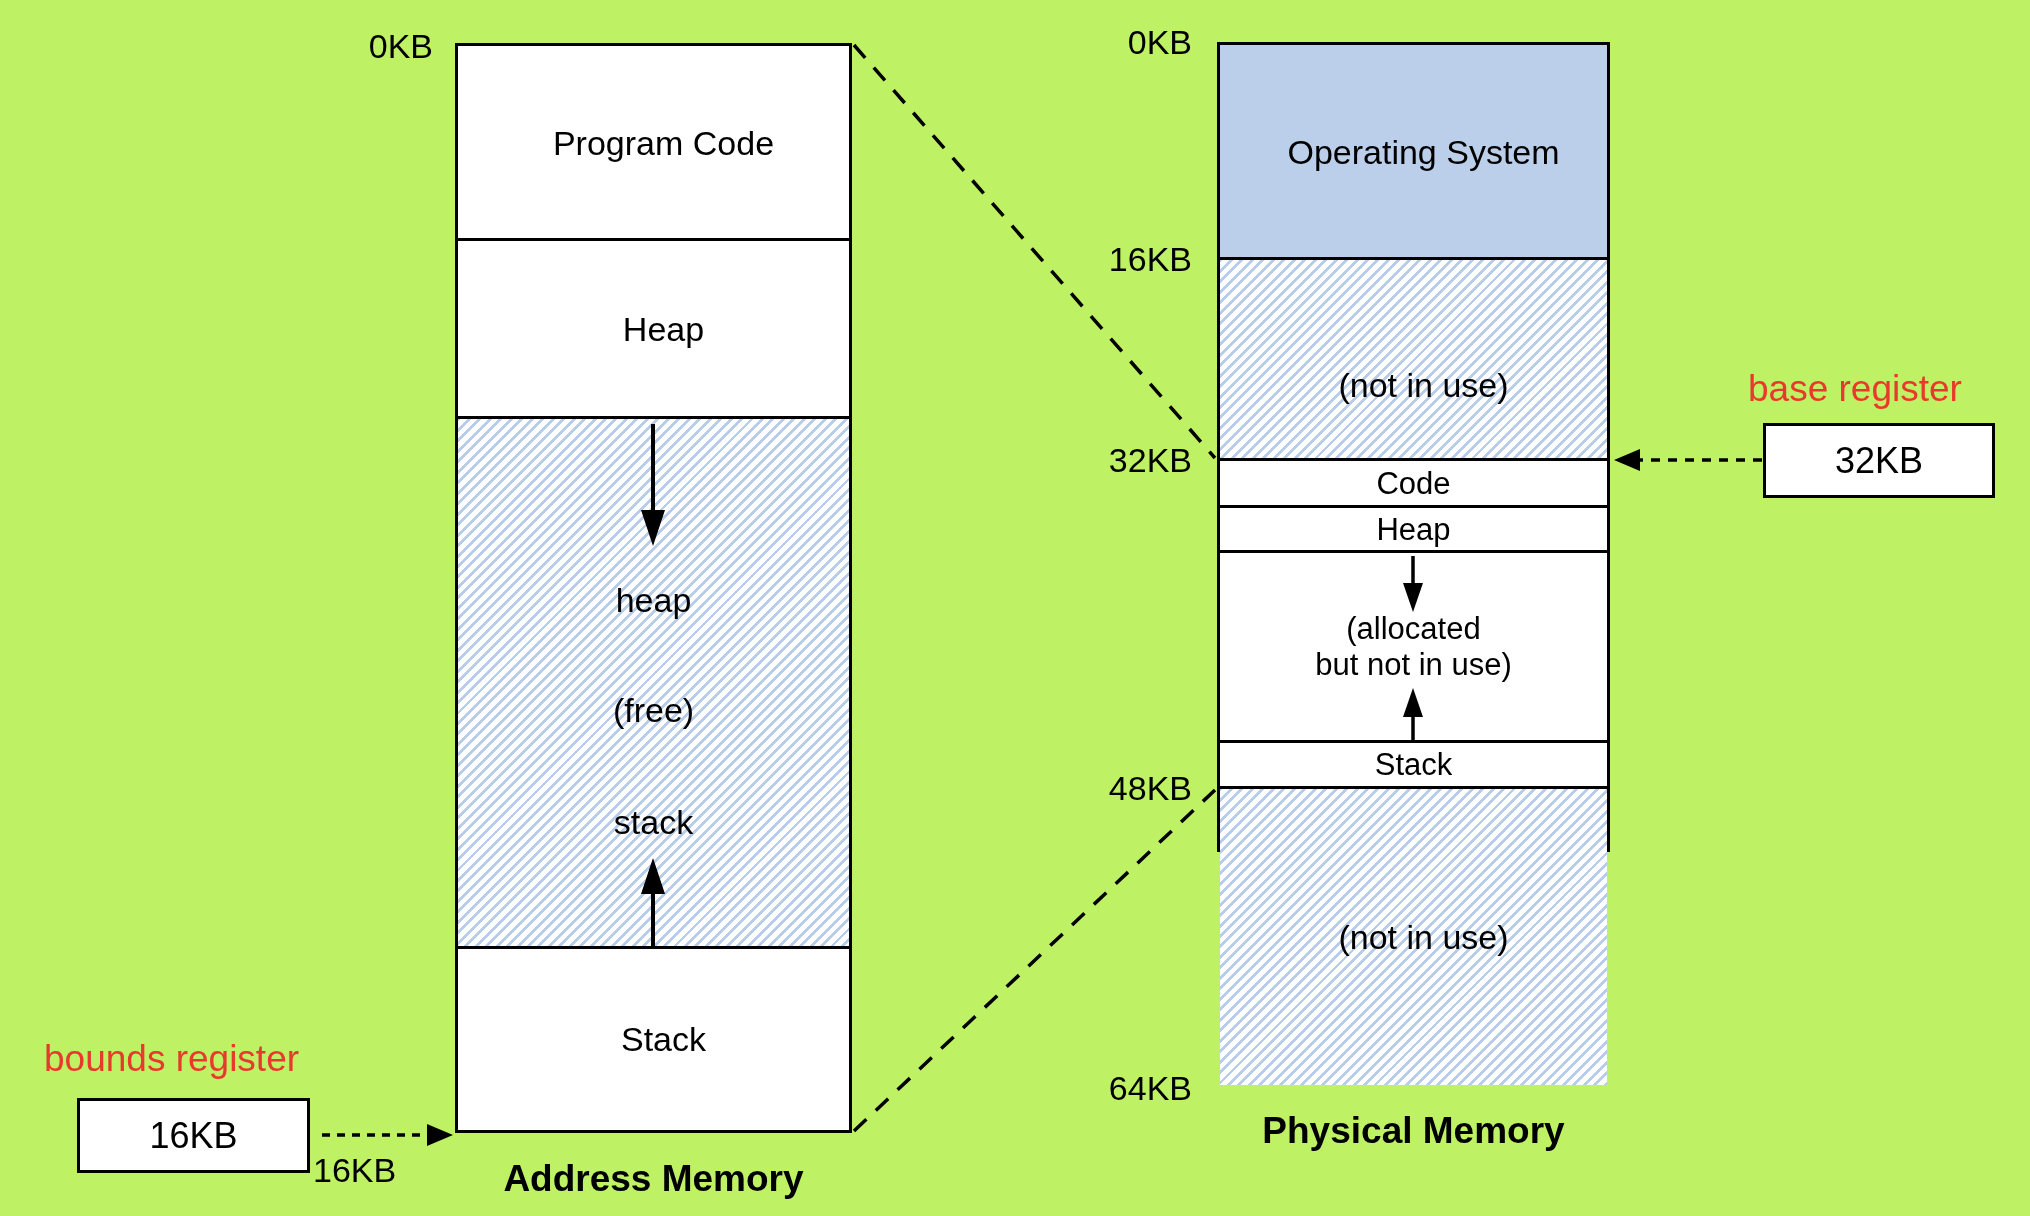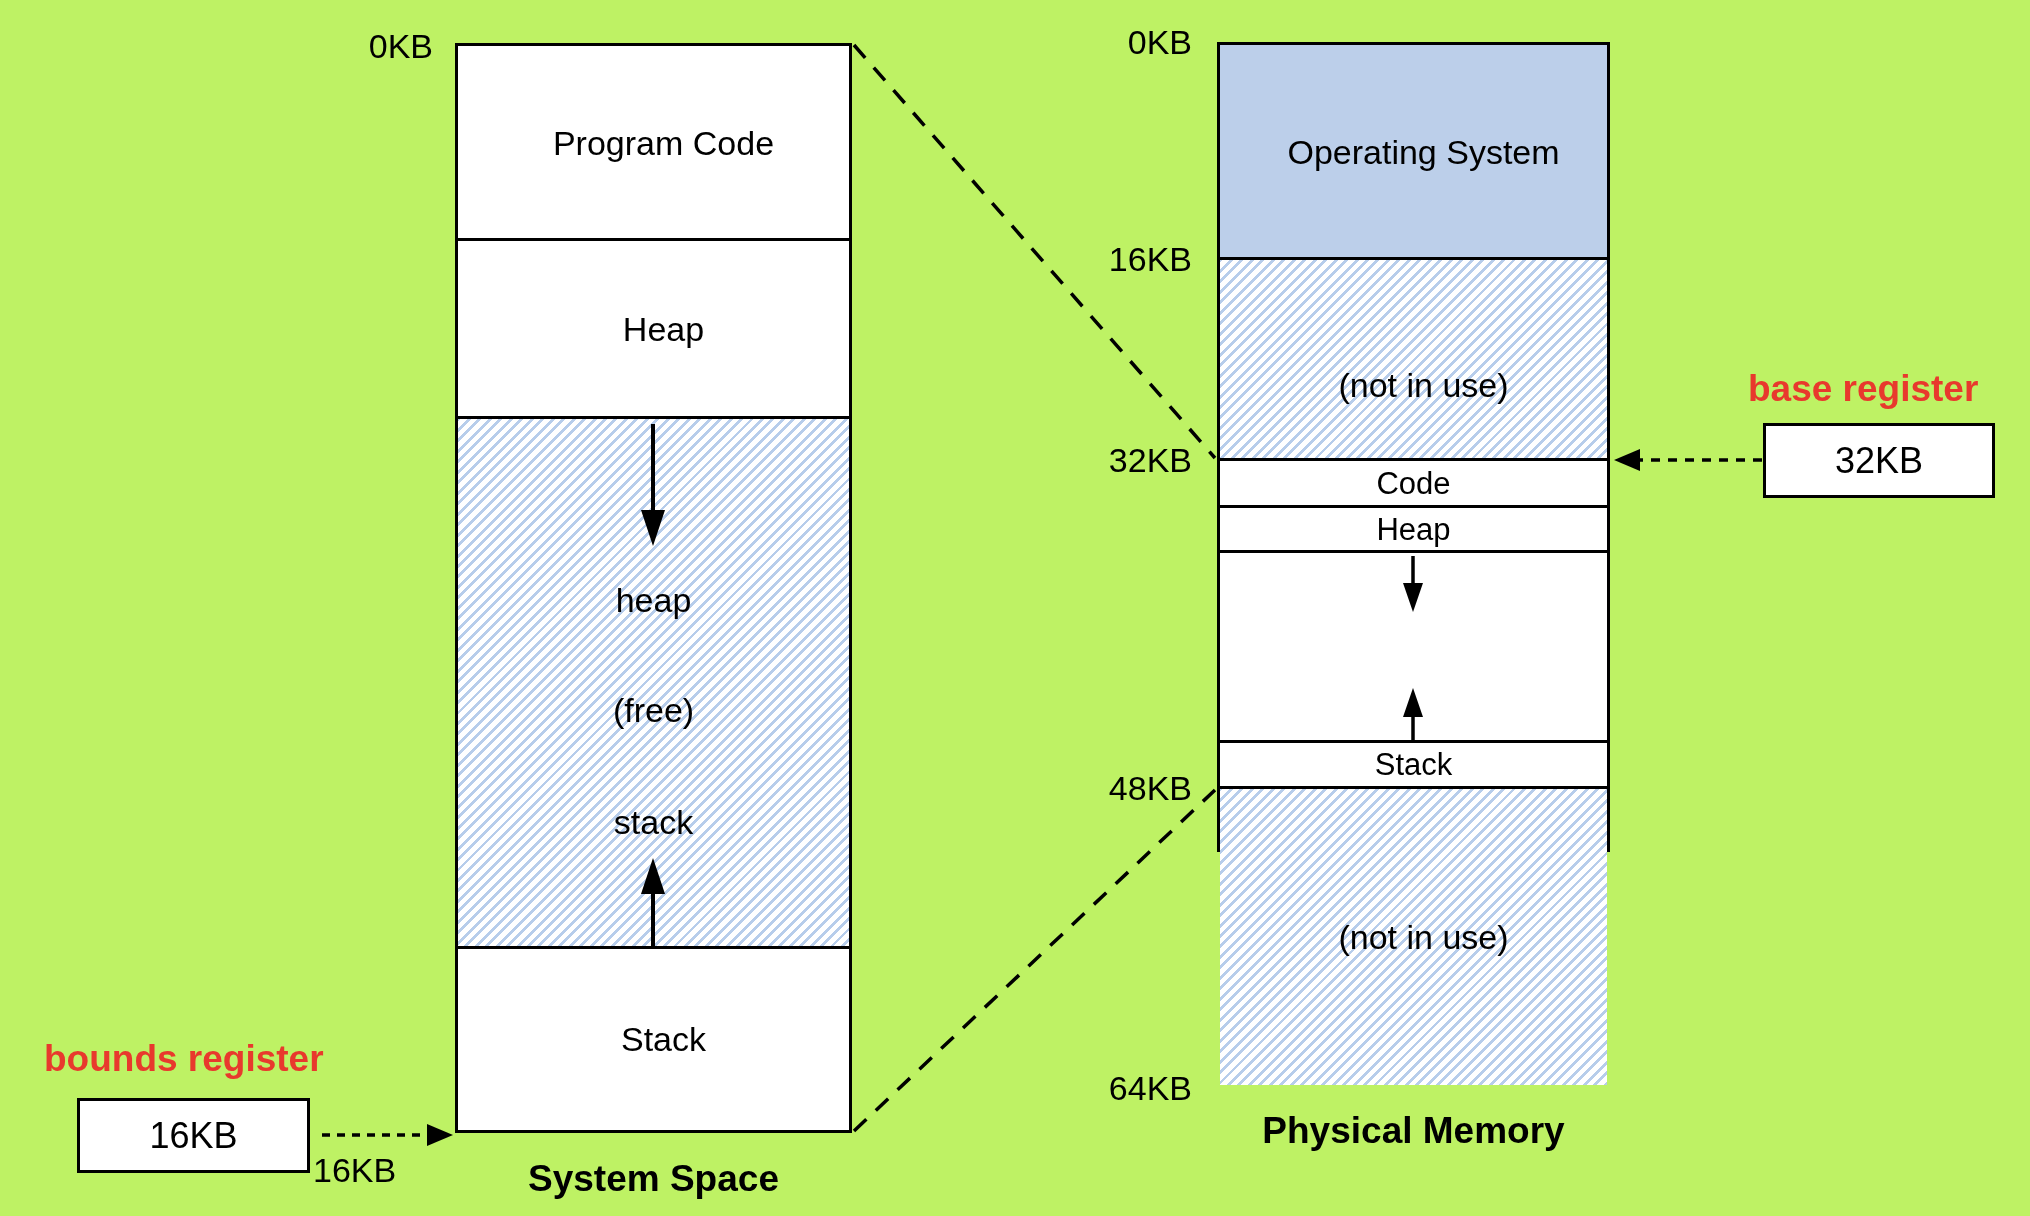--- a/index.html
+++ b/index.html
@@ -14,21 +14,21 @@
   .region{position:absolute;left:0;width:100%;display:flex;align-items:center;justify-content:center;}
   .region-label{font-size:34px;line-height:40px;text-align:center;margin-left:20px;}
   .band-label{font-size:31px;line-height:36px;text-align:center;}
   .divider{position:absolute;left:0;width:100%;height:3px;background:#000;}
   .solidblue{background:#bccfea;}
   .hatch{
     background:repeating-linear-gradient(135deg,#b7cdeb 0px,#b7cdeb 2.8px,#ffffff 2.8px,#ffffff 7.4px);
   }
   .tick{font-size:34px;line-height:40px;text-align:right;position:absolute;}
   .title{font-size:37px;font-weight:bold;text-align:center;position:absolute;}
-  .reg-label{font-size:37px;font-weight:bold;color:#e8392d;position:absolute;white-space:nowrap;}
+  .reg-label{font-size:37px;font-weight:normal;color:#e8392d;position:absolute;white-space:nowrap;}
   .reg-box{
     position:absolute;box-sizing:border-box;border:3px solid #000;background:#fff;
     display:flex;align-items:center;justify-content:center;font-size:36px;
   }
   .ptr-label{font-size:34px;line-height:40px;position:absolute;}
   .inlabel{position:absolute;left:0;width:100%;text-align:center;font-size:34px;line-height:40px;}
   svg.overlay{position:absolute;left:0;top:0;pointer-events:none;}
 </style>
 </head>
 <body>
@@ -51,21 +51,21 @@
       <div class="inlabel" style="top:384px;">stack</div>
     </div>
     <div class="region" style="top:902px;height:182px;">
       <span class="region-label">Stack</span>
     </div>
     <div class="divider" style="top:192px;"></div>
     <div class="divider" style="top:370px;"></div>
     <div class="divider" style="top:900px;"></div>
   </div>
 
-  <div class="title" style="left:455px;top:1158px;width:397px;">System Space</div>
+  <div class="title" style="left:455px;top:1158px;width:397px;">Address Memory</div>
 
   <div class="reg-label" style="left:28px;top:1038px;margin-left:16px;">bounds register</div>
   <div class="reg-box" style="left:77px;top:1098px;width:233px;height:75px;">
     <span>16KB</span>
   </div>
   <div class="ptr-label" style="left:313px;top:1150px;">16KB</div>
 
   <div class="tick" style="left:1000px;top:22px;width:192px;">0KB</div>
   <div class="tick" style="left:1000px;top:239px;width:192px;">16KB</div>
   <div class="tick" style="left:1000px;top:440px;width:192px;">32KB</div>
@@ -78,20 +78,24 @@
       <span class="region-label">Operating System</span>
     </div>
     <div class="region hatch" style="top:214px;height:201px;">
       <span class="region-label" style="margin-top:50px;">(not in use)</span>
     </div>
     <div class="region" style="top:415px;height:47px;">
       <span class="band-label">Code</span>
     </div>
     <div class="region" style="top:462px;height:45px;">
       <span class="band-label">Heap</span>
+    </div>
+    <div class="region" style="top:507px;height:190px;flex-direction:column;">
+      <span class="band-label">(allocated</span>
+      <span class="band-label">but not in use)</span>
     </div>
     <div class="region" style="top:697px;height:46px;">
       <span class="band-label">Stack</span>
     </div>
     <div class="region hatch" style="top:743px;height:297px;">
       <span class="region-label">(not in use)</span>
     </div>
     <div class="divider" style="top:212px;"></div>
     <div class="divider" style="top:413px;"></div>
     <div class="divider" style="top:460px;"></div>

